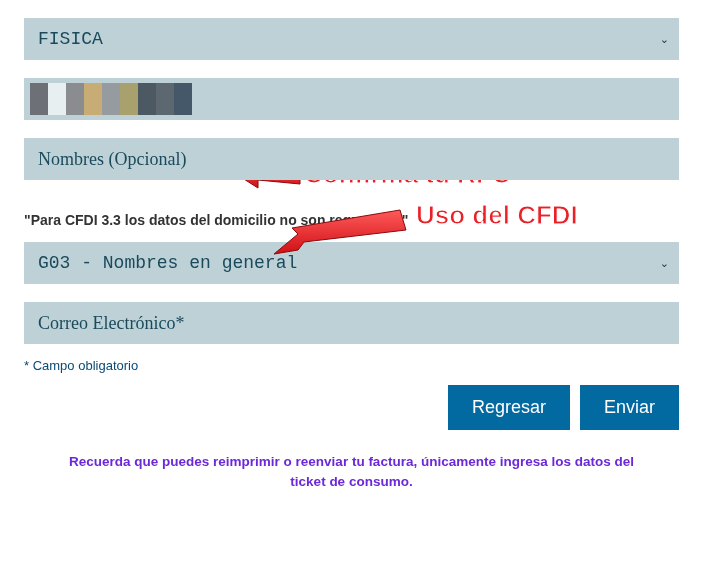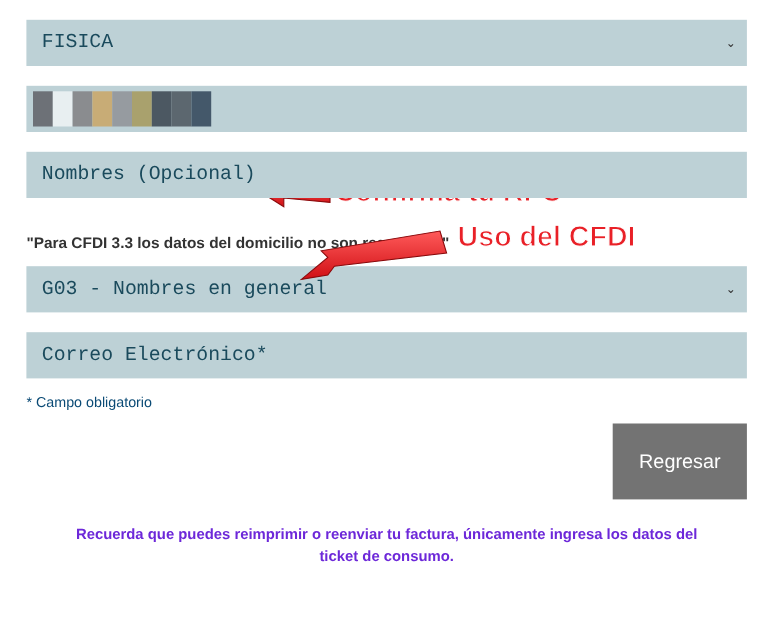--- a/index.html
+++ b/index.html
@@ -80,24 +80,24 @@
       font-weight: normal;
       margin-bottom: 12px;
     }
     .button-row {
       display: flex;
       justify-content: flex-end;
       gap: 10px;
       margin-bottom: 22px;
     }
     .btn {
-      background: #737373;
+      background: #0369a1;
       color: #ffffff;
       border: none;
-      padding: 24px 24px;
+      padding: 12px 24px;
       font-size: 18px;
       cursor: pointer;
     }
     .footer-note {
       color: #6d28d9;
       font-size: 13.5px;
       font-weight: bold;
       text-align: center;
       padding: 0 40px;
       line-height: 1.5;
@@ -133,21 +133,21 @@
       display: block;
     }
     input.field-input {
       background: transparent;
       border: none;
       outline: none;
       width: 100%;
       height: 100%;
       font-size: 18px;
       color: #1a4a5c;
-      font-family: Liberation Mono, monospace;
+      font-family: Liberation Serif, serif;
     }
     input.field-input::placeholder {
       color: #1a4a5c;
       opacity: 1;
     }
   </style>
 </head>
 <body>
 
 <div class="container">
@@ -208,16 +208,17 @@
   </div>
 
   <div class="field field-email">
     <input class="field-input" type="email" placeholder="Correo Electrónico*" style="">
   </div>
 
   <div class="required-note">* Campo obligatorio</div>
 
   <div class="button-row">
     <button class="btn">Regresar</button>
+    <button class="btn">Enviar</button>
   </div>
 
   <div class="footer-note">Recuerda que puedes reimprimir o reenviar tu factura, únicamente ingresa los datos del ticket de consumo.</div>
 </div>
 
 </body></html>

